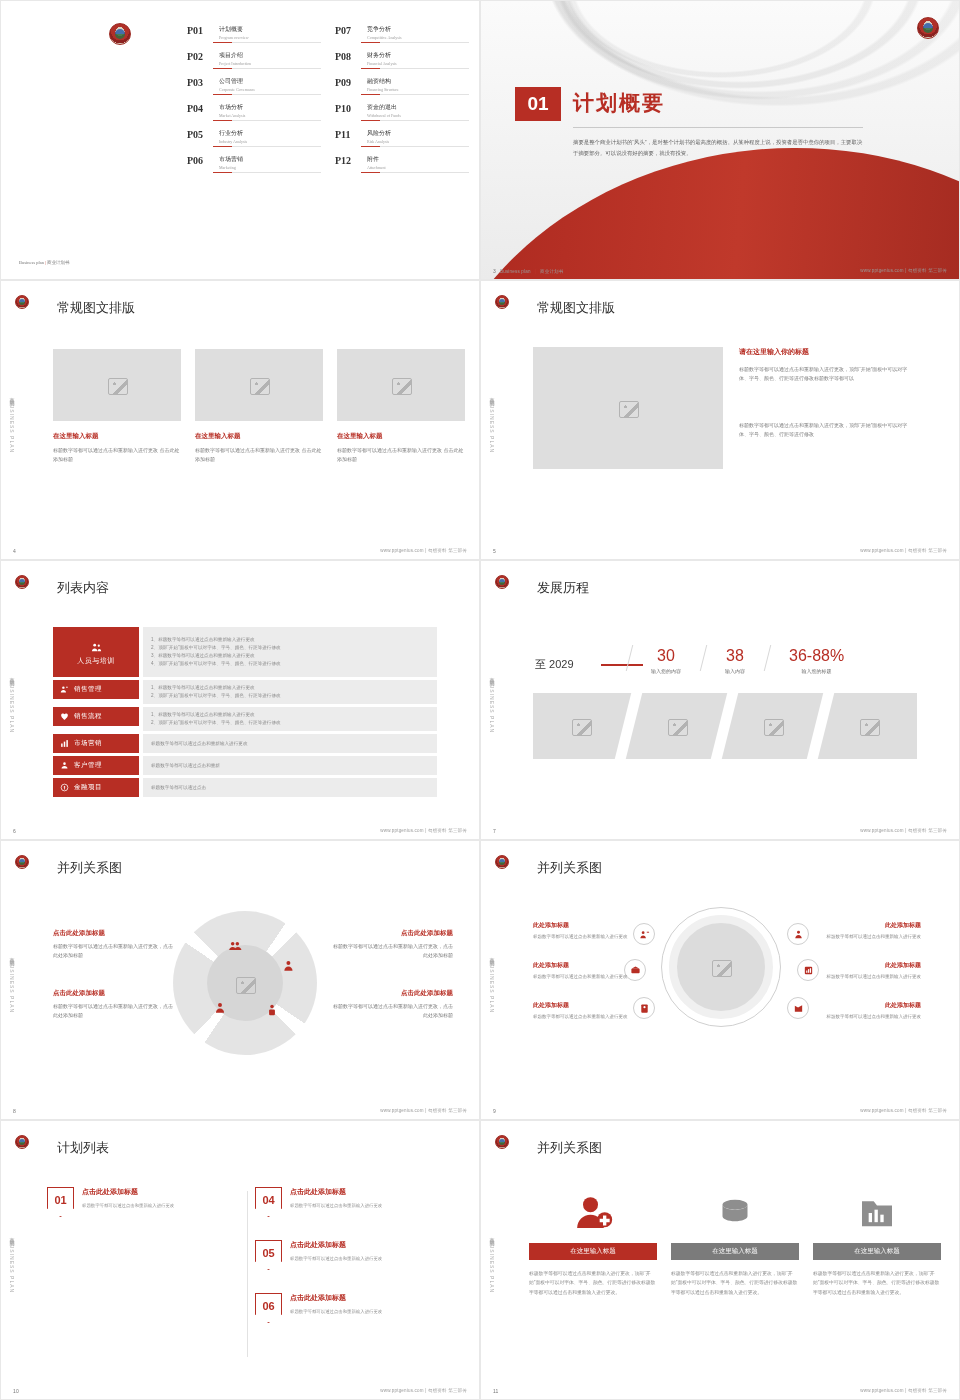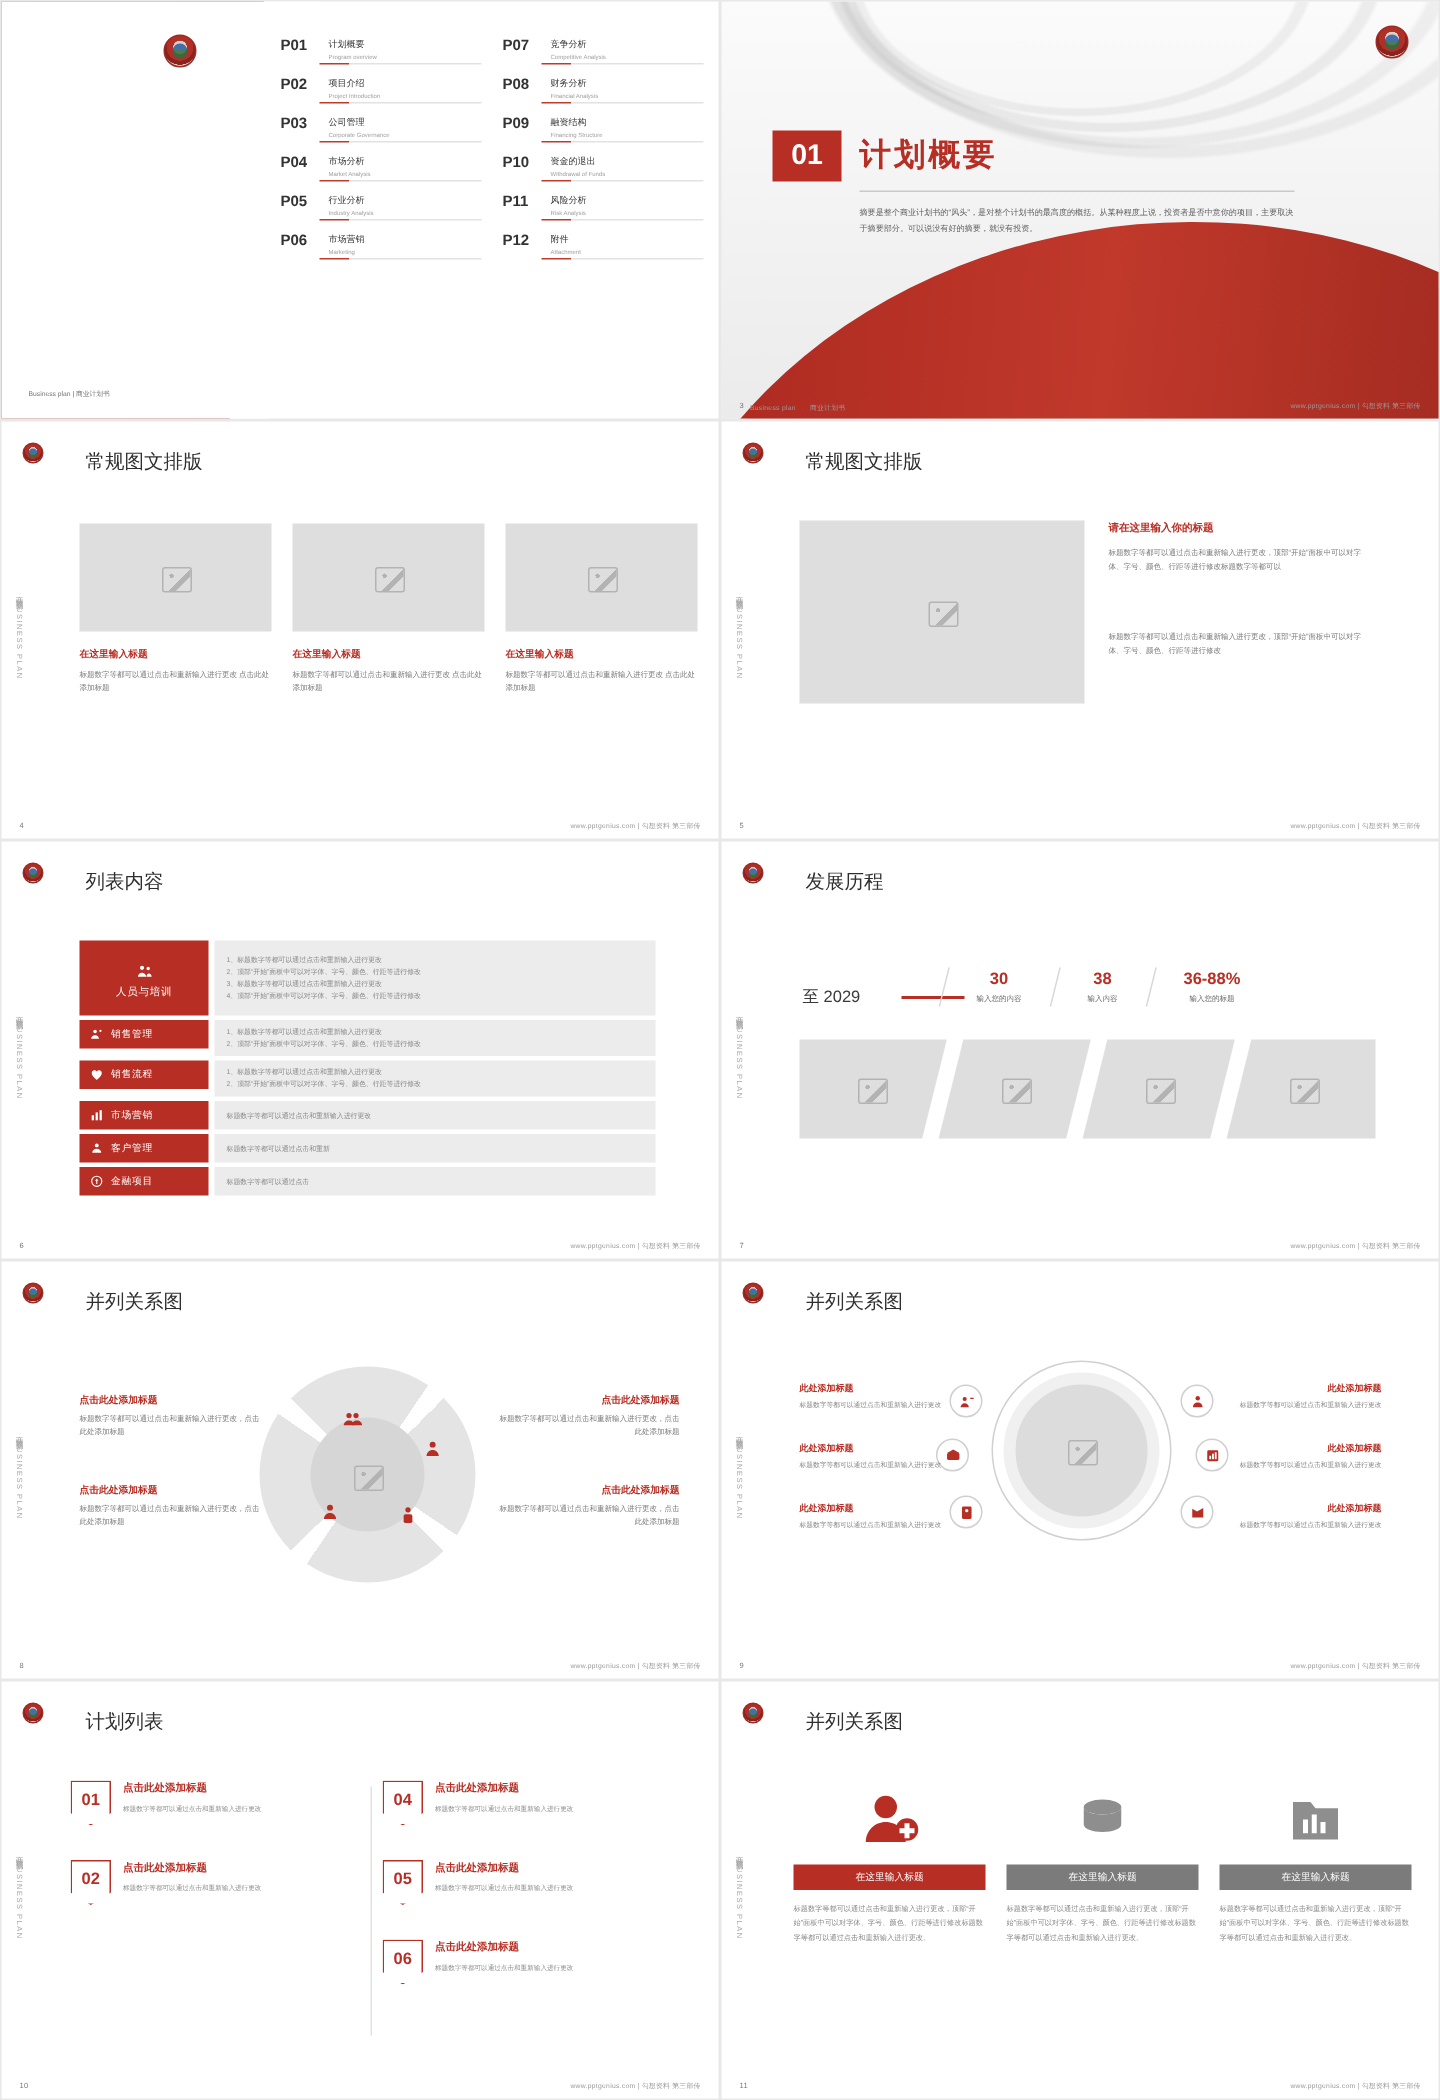--- a/index.html
+++ b/index.html
@@ -63,21 +63,21 @@
     background:
       radial-gradient(circle at 30% 32%, #b3b3b3 0 1.4px, transparent 1.5px),
       linear-gradient(135deg, transparent 55%, #b3b3b3 56% 70%, transparent 71%);
   }
   .ph.circle { border-radius: 50%; }
 
   .redtitle { color: #b72e24; font-weight: bold; }
   .body-txt { font-size: 5px; line-height: 1.85; color: #7c7c7c; }
 
   
-  .s-contents { background: #fff; }
+  .s-contents { background: #fff; font-family: Liberation Serif, serif; }
   .s-contents .redband {
     position: absolute; left: -130px; top: -80px;
     width: 330px; height: 430px;
     background: linear-gradient(160deg, #c0392b 0%, #a52b22 60%, #8e231c 100%);
     border-radius: 0 0 60% 0;
     transform: rotate(-12deg);
   }
   .s-contents .whitecurve {
     position: absolute; left: -60px; top: -40px;
     width: 300px; height: 380px;
@@ -186,21 +186,21 @@
   .s6 .desc { flex: 1; background: #ececec; padding: 4px 8px; display: flex; flex-direction: column; justify-content: center; }
   .s6 .desc .l { font-size: 4.6px; color: #8a8a8a; line-height: 1.75; }
   .ic { width: 11px; height: 11px; fill: #fff; }
   .s6 .row.sm .ic { width: 9px; height: 9px; }
 
   
   .s7 .year { position: absolute; left: 54px; top: 96px; font-size: 11px; color: #3a3a3a; }
   .s7 .yline { position: absolute; left: 120px; top: 103px; width: 42px; height: 1.5px; background: #b72e24; }
   .s7 .stats { position: absolute; left: 170px; top: 86px; display: flex; gap: 44px; }
   .s7 .stat { text-align: center; position: relative; }
-  .s7 .stat .v { font-size: 11px; color: #b72e24; font-weight: bold; }
+  .s7 .stat .v { font-size: 16px; color: #b72e24; font-weight: normal; }
   .s7 .stat .l { font-size: 5px; color: #6a6a6a; margin-top: 3px; }
   .s7 .stat::before { content: ""; position: absolute; left: -22px; top: -2px; width: 1px; height: 26px; background: #d8d8d8; transform: skewX(-14deg); }
   .s7 .band { position: absolute; left: 52px; top: 132px; width: 384px; height: 66px; background: #dedede; display: flex; }
   .s7 .band .cell { flex: 1; position: relative; }
   .s7 .band .cell + .cell::before { content: ""; position: absolute; left: -6px; top: -4px; width: 11px; height: 74px; background: #fff; transform: skewX(-14deg); }
   .s7 .band .cell .pic { position: absolute; left: 50%; top: 50%; width: 22px; height: 18px; margin: -9px 0 0 -11px; }
 
   
   .s8 .donutwrap { position: absolute; left: 172px; top: 70px; width: 144px; height: 144px; }
   .s8 .donut {
@@ -737,29 +737,20 @@
       <div class="col">
         <div class="item">
           <div class="hex">
               <span>01</span>
             </div>
           <div class="tx">
               <div class="t">点击此处添加标题</div>
               <div class="d">标题数字等都可以通过点击和重新输入进行更改</div>
             </div>
         </div>
-        <div class="item">
-          <div class="hex">
-              <span>02</span>
-            </div>
-          <div class="tx">
-              <div class="t">点击此处添加标题</div>
-              <div class="d">标题数字等都可以通过点击和重新输入进行更改</div>
-            </div>
-        </div>
       </div>
       <div class="col">
         <div class="item">
           <div class="hex">
               <span>04</span>
             </div>
           <div class="tx">
               <div class="t">点击此处添加标题</div>
               <div class="d">标题数字等都可以通过点击和重新输入进行更改</div>
             </div>

